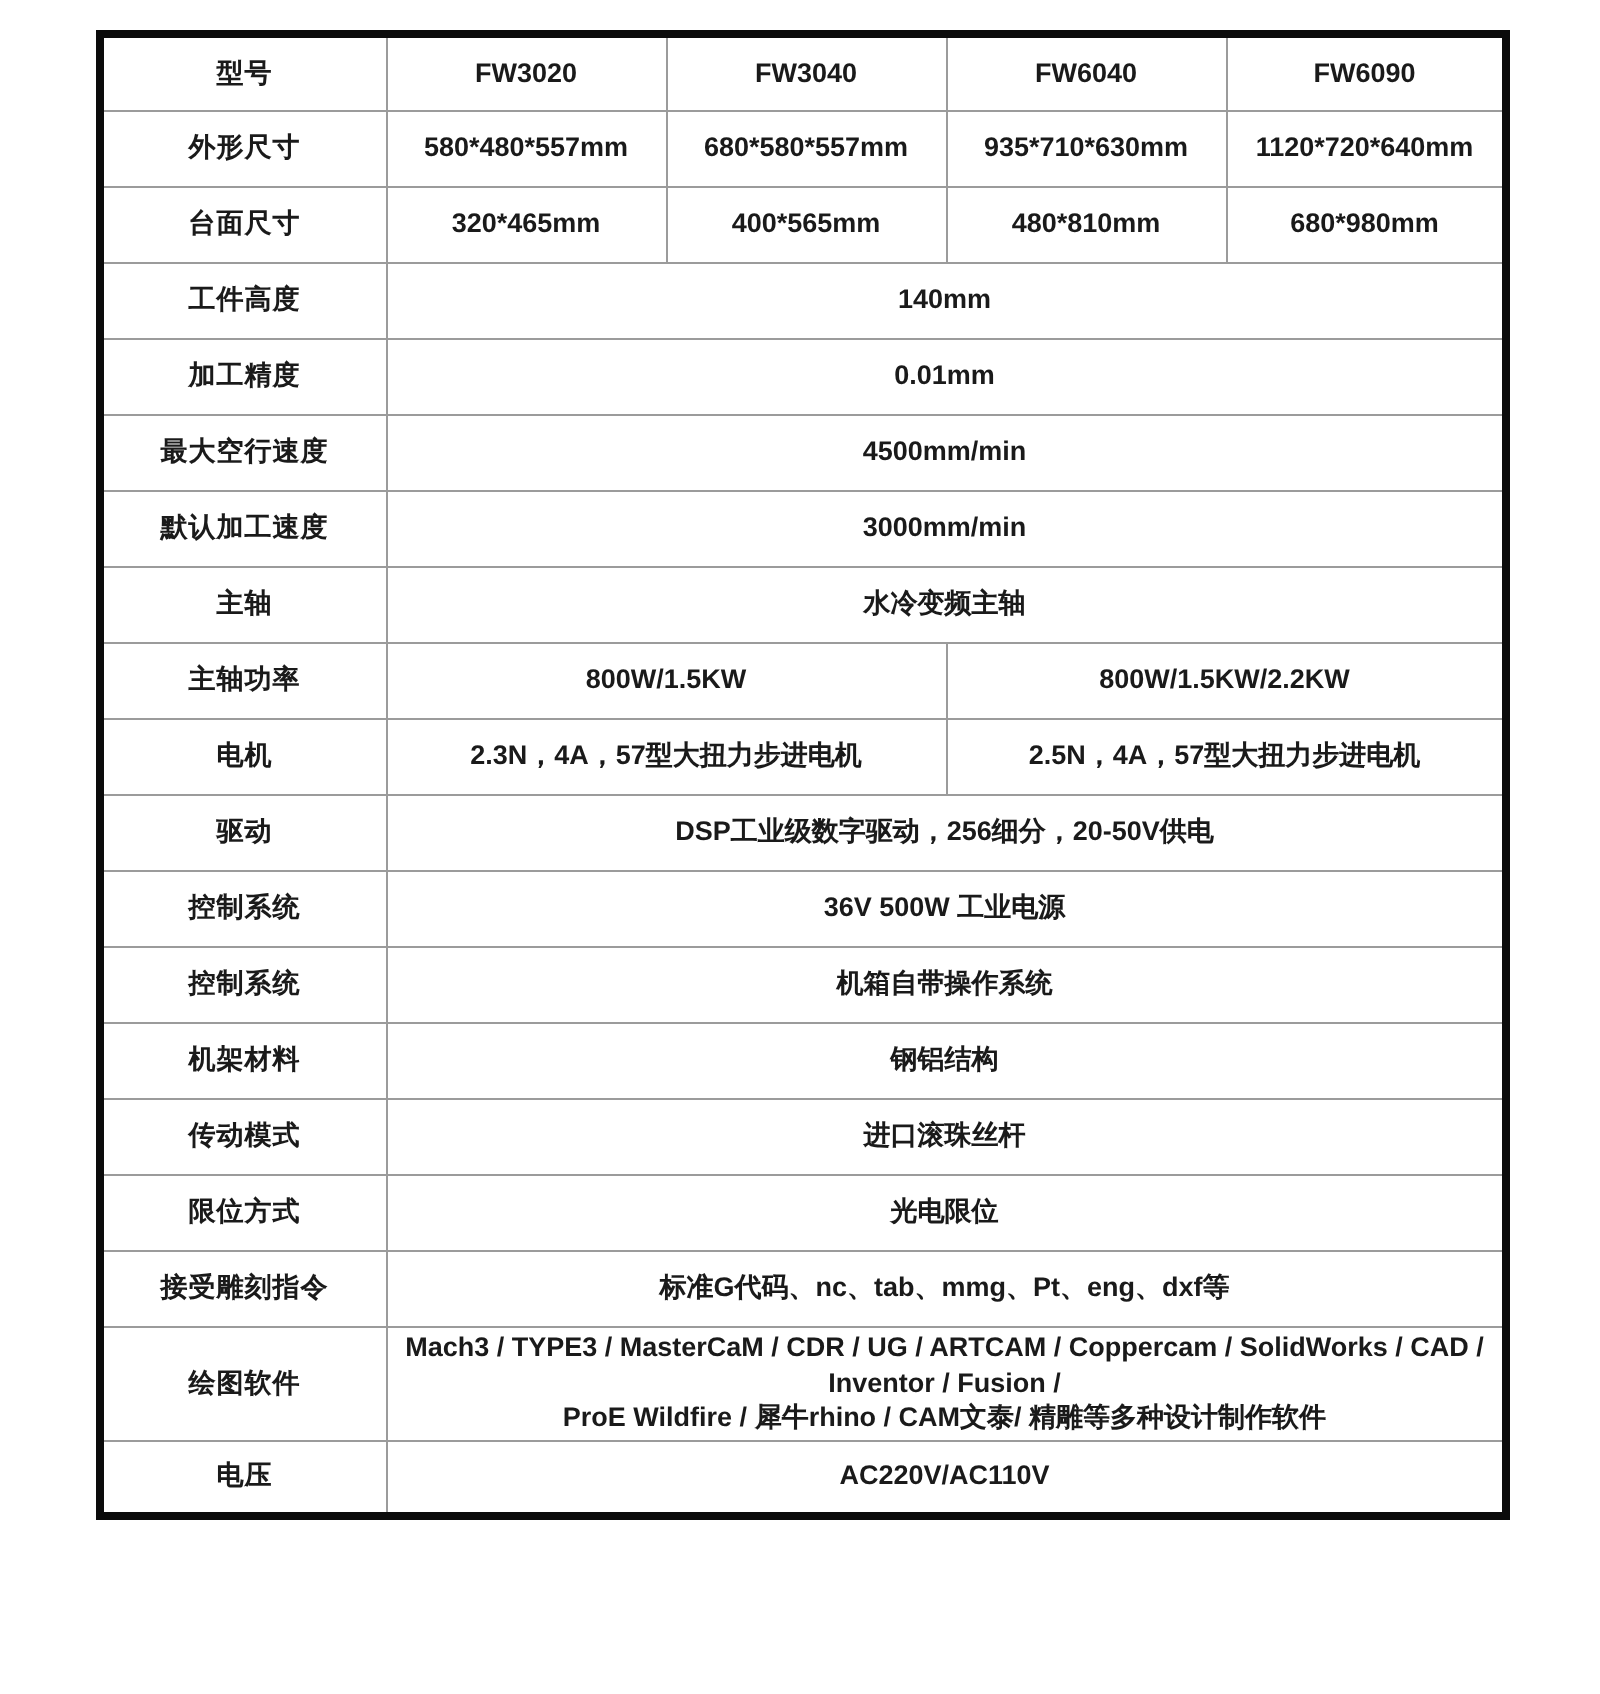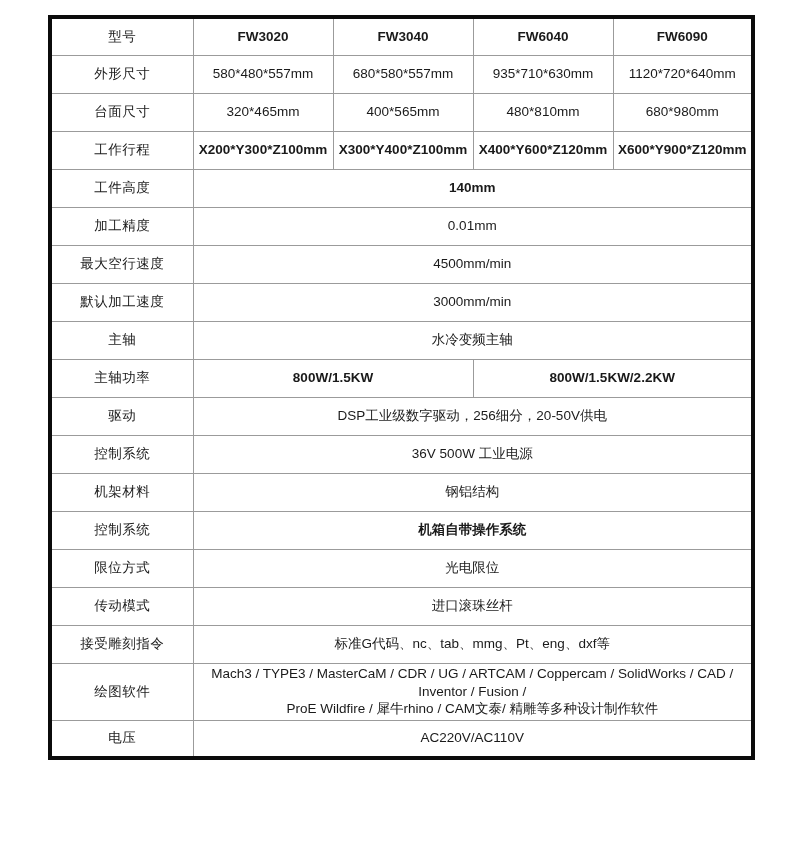--- a/index.html
+++ b/index.html
@@ -23,20 +23,21 @@
   }
   table.spec-table td {
     border: 1px solid #9b9b9b;
     text-align: center;
     vertical-align: middle;
     font-size: 13.5px;
     color: #1a1a1a;
     padding: 0 4px;
     overflow: hidden;
     line-height: 1.3;
+    font-weight: bold;
   }
   tr.row { height: 38px; }
   tr.row-tall { height: 57px; }
   td.lbl {
     color: #1a1a1a;
     font-weight: normal;
     letter-spacing: 0.5px;
   }
   td.model {
     font-weight: bold;
@@ -81,27 +82,20 @@
     </tr>
 
     <tr class="row">
       <td class="lbl">台面尺寸</td>
       <td class="val">320*465mm</td>
       <td class="val">400*565mm</td>
       <td class="val">480*810mm</td>
       <td class="val">680*980mm</td>
     </tr>
 
-    <tr class="row">
-      <td class="lbl">工作行程</td>
-      <td class="red">X200*Y300*Z100mm</td>
-      <td class="red">X300*Y400*Z100mm</td>
-      <td class="red">X400*Y600*Z120mm</td>
-      <td class="red">X600*Y900*Z120mm</td>
-    </tr>
 
     <tr class="row">
       <td class="lbl">工件高度</td>
       <td class="red" colspan="4">140mm</td>
     </tr>
 
     <tr class="row">
       <td class="lbl">加工精度</td>
       <td class="val" colspan="4">0.01mm</td>
     </tr>
@@ -121,49 +115,54 @@
       <td class="val" colspan="4">水冷变频主轴</td>
     </tr>
 
 
     <tr class="row">
       <td class="lbl">主轴功率</td>
       <td class="red" colspan="2">800W/1.5KW</td>
       <td class="red" colspan="2">800W/1.5KW/2.2KW</td>
     </tr>
 
+    <tr class="row">
+      <td class="lbl">电机</td>
+      <td class="val" colspan="2">2.3N，4A，57型大扭力步进电机</td>
+      <td class="val" colspan="2">2.5N，4A，57型大扭力步进电机</td>
+    </tr>
 
     <tr class="row">
       <td class="lbl">驱动</td>
       <td class="val" colspan="4">DSP工业级数字驱动，256细分，20-50V供电</td>
     </tr>
 
     <tr class="row">
       <td class="lbl">控制系统</td>
       <td class="val" colspan="4">36V 500W 工业电源</td>
     </tr>
 
     <tr class="row">
+      <td class="lbl">控制系统</td>
+      <td class="red" colspan="4">机箱自带操作系统</td>
+    </tr>
+
+    <tr class="row">
       <td class="lbl">机架材料</td>
       <td class="val" colspan="4">钢铝结构</td>
     </tr>
 
     <tr class="row">
-      <td class="lbl">控制系统</td>
-      <td class="red" colspan="4">机箱自带操作系统</td>
+      <td class="lbl">传动模式</td>
+      <td class="val" colspan="4">进口滚珠丝杆</td>
     </tr>
 
     <tr class="row">
       <td class="lbl">限位方式</td>
       <td class="val" colspan="4">光电限位</td>
-    </tr>
-
-    <tr class="row">
-      <td class="lbl">传动模式</td>
-      <td class="val" colspan="4">进口滚珠丝杆</td>
     </tr>
 
     <tr class="row">
       <td class="lbl">接受雕刻指令</td>
       <td class="val" colspan="4">标准G代码、nc、tab、mmg、Pt、eng、dxf等</td>
     </tr>
 
     <tr class="row-tall">
       <td class="lbl">绘图软件</td>
       <td class="val" colspan="4">

